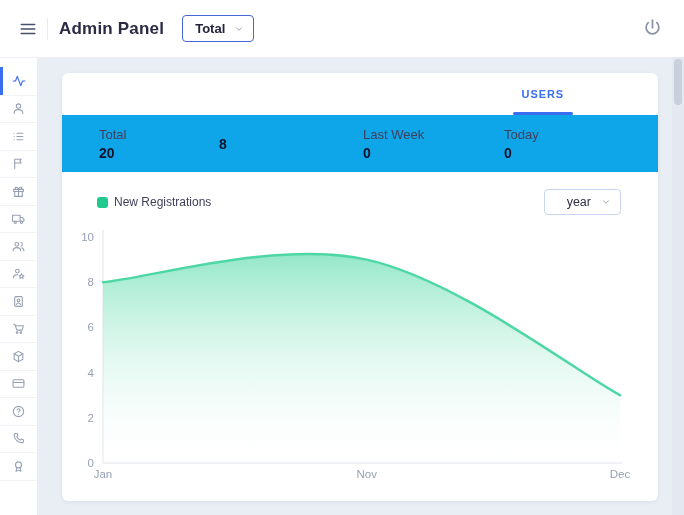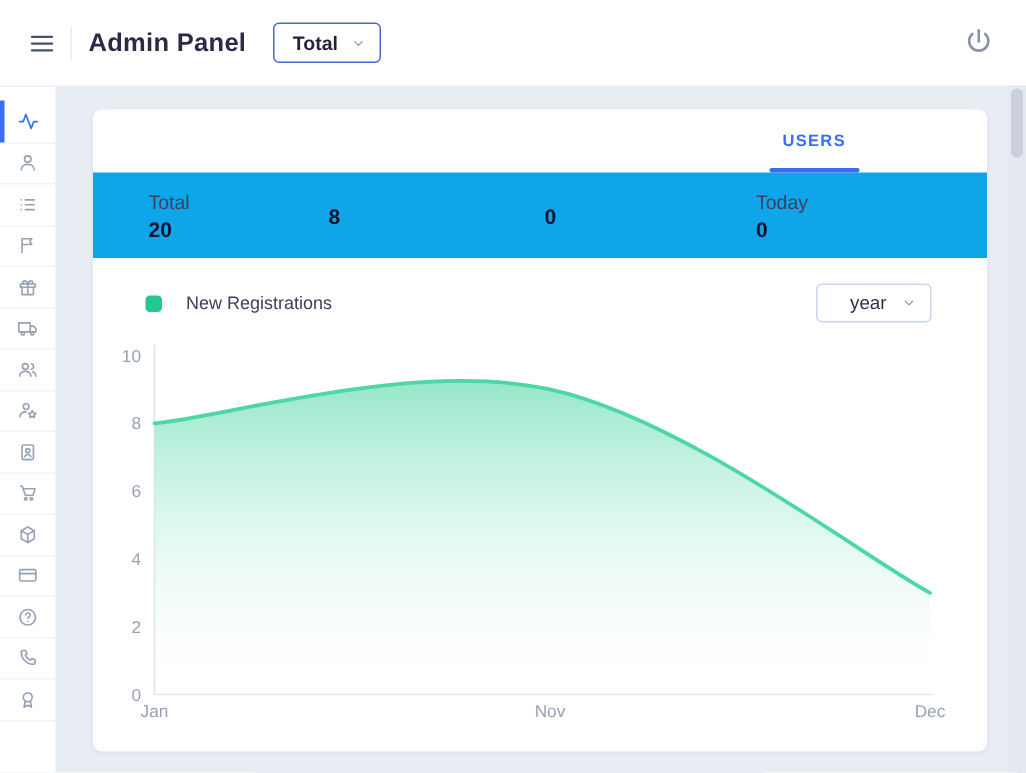--- a/index.html
+++ b/index.html
@@ -52,21 +52,21 @@
   .tab::after{content:"";position:absolute;left:50%;transform:translateX(-50%);bottom:0;
     width:60px;height:3px;border-radius:2px;background:#3a6df0}
 
   .stats{height:57px;background:#0ea5e9;display:grid;
     grid-template-columns:120px 144px 141px 1fr;padding-left:37px;align-items:center}
   .stat .lbl{font-size:13px;color:#40405c;margin-bottom:3px}
   .stat .val{font-size:14px;font-weight:700;color:#13132b}
 
   .chart-head{margin-top:16px;height:28px;display:flex;align-items:center;
     justify-content:space-between;padding:0 37px 0 35px}
-  .legend{display:flex;align-items:center;gap:16px}
+  .legend{display:flex;align-items:center;gap:6px}
   .swatch{width:11px;height:11px;border-radius:3px;background:#21c98e}
   .legend-lbl{font-size:12px;color:#3f3f58}
   .range-btn{height:26px;padding:0 9px 0 22px;display:flex;align-items:center;gap:10px;
     border:1px solid #c9d4f0;border-radius:4px;background:#fff;
     font-family:inherit;font-size:12.5px;color:#2e2e46;cursor:pointer}
 
   #chart{margin-top:10px}
   #chart text{font-family:"Liberation Sans",sans-serif}
 
   
@@ -241,20 +241,21 @@
 
     <div class="stats" id="stats">
         <div class="stat">
           <div class="lbl">Total</div>
           <div class="val">20</div>
         </div>
         <div class="stat">
           <div class="val">8</div>
         </div>
         <div class="stat">
+          <div class="lbl">Last Week</div>
           <div class="val">0</div>
         </div>
         <div class="stat">
           <div class="lbl">Today</div>
           <div class="val">0</div>
         </div>
       </div>
 
     <div class="chart-head">
       <div class="legend">

